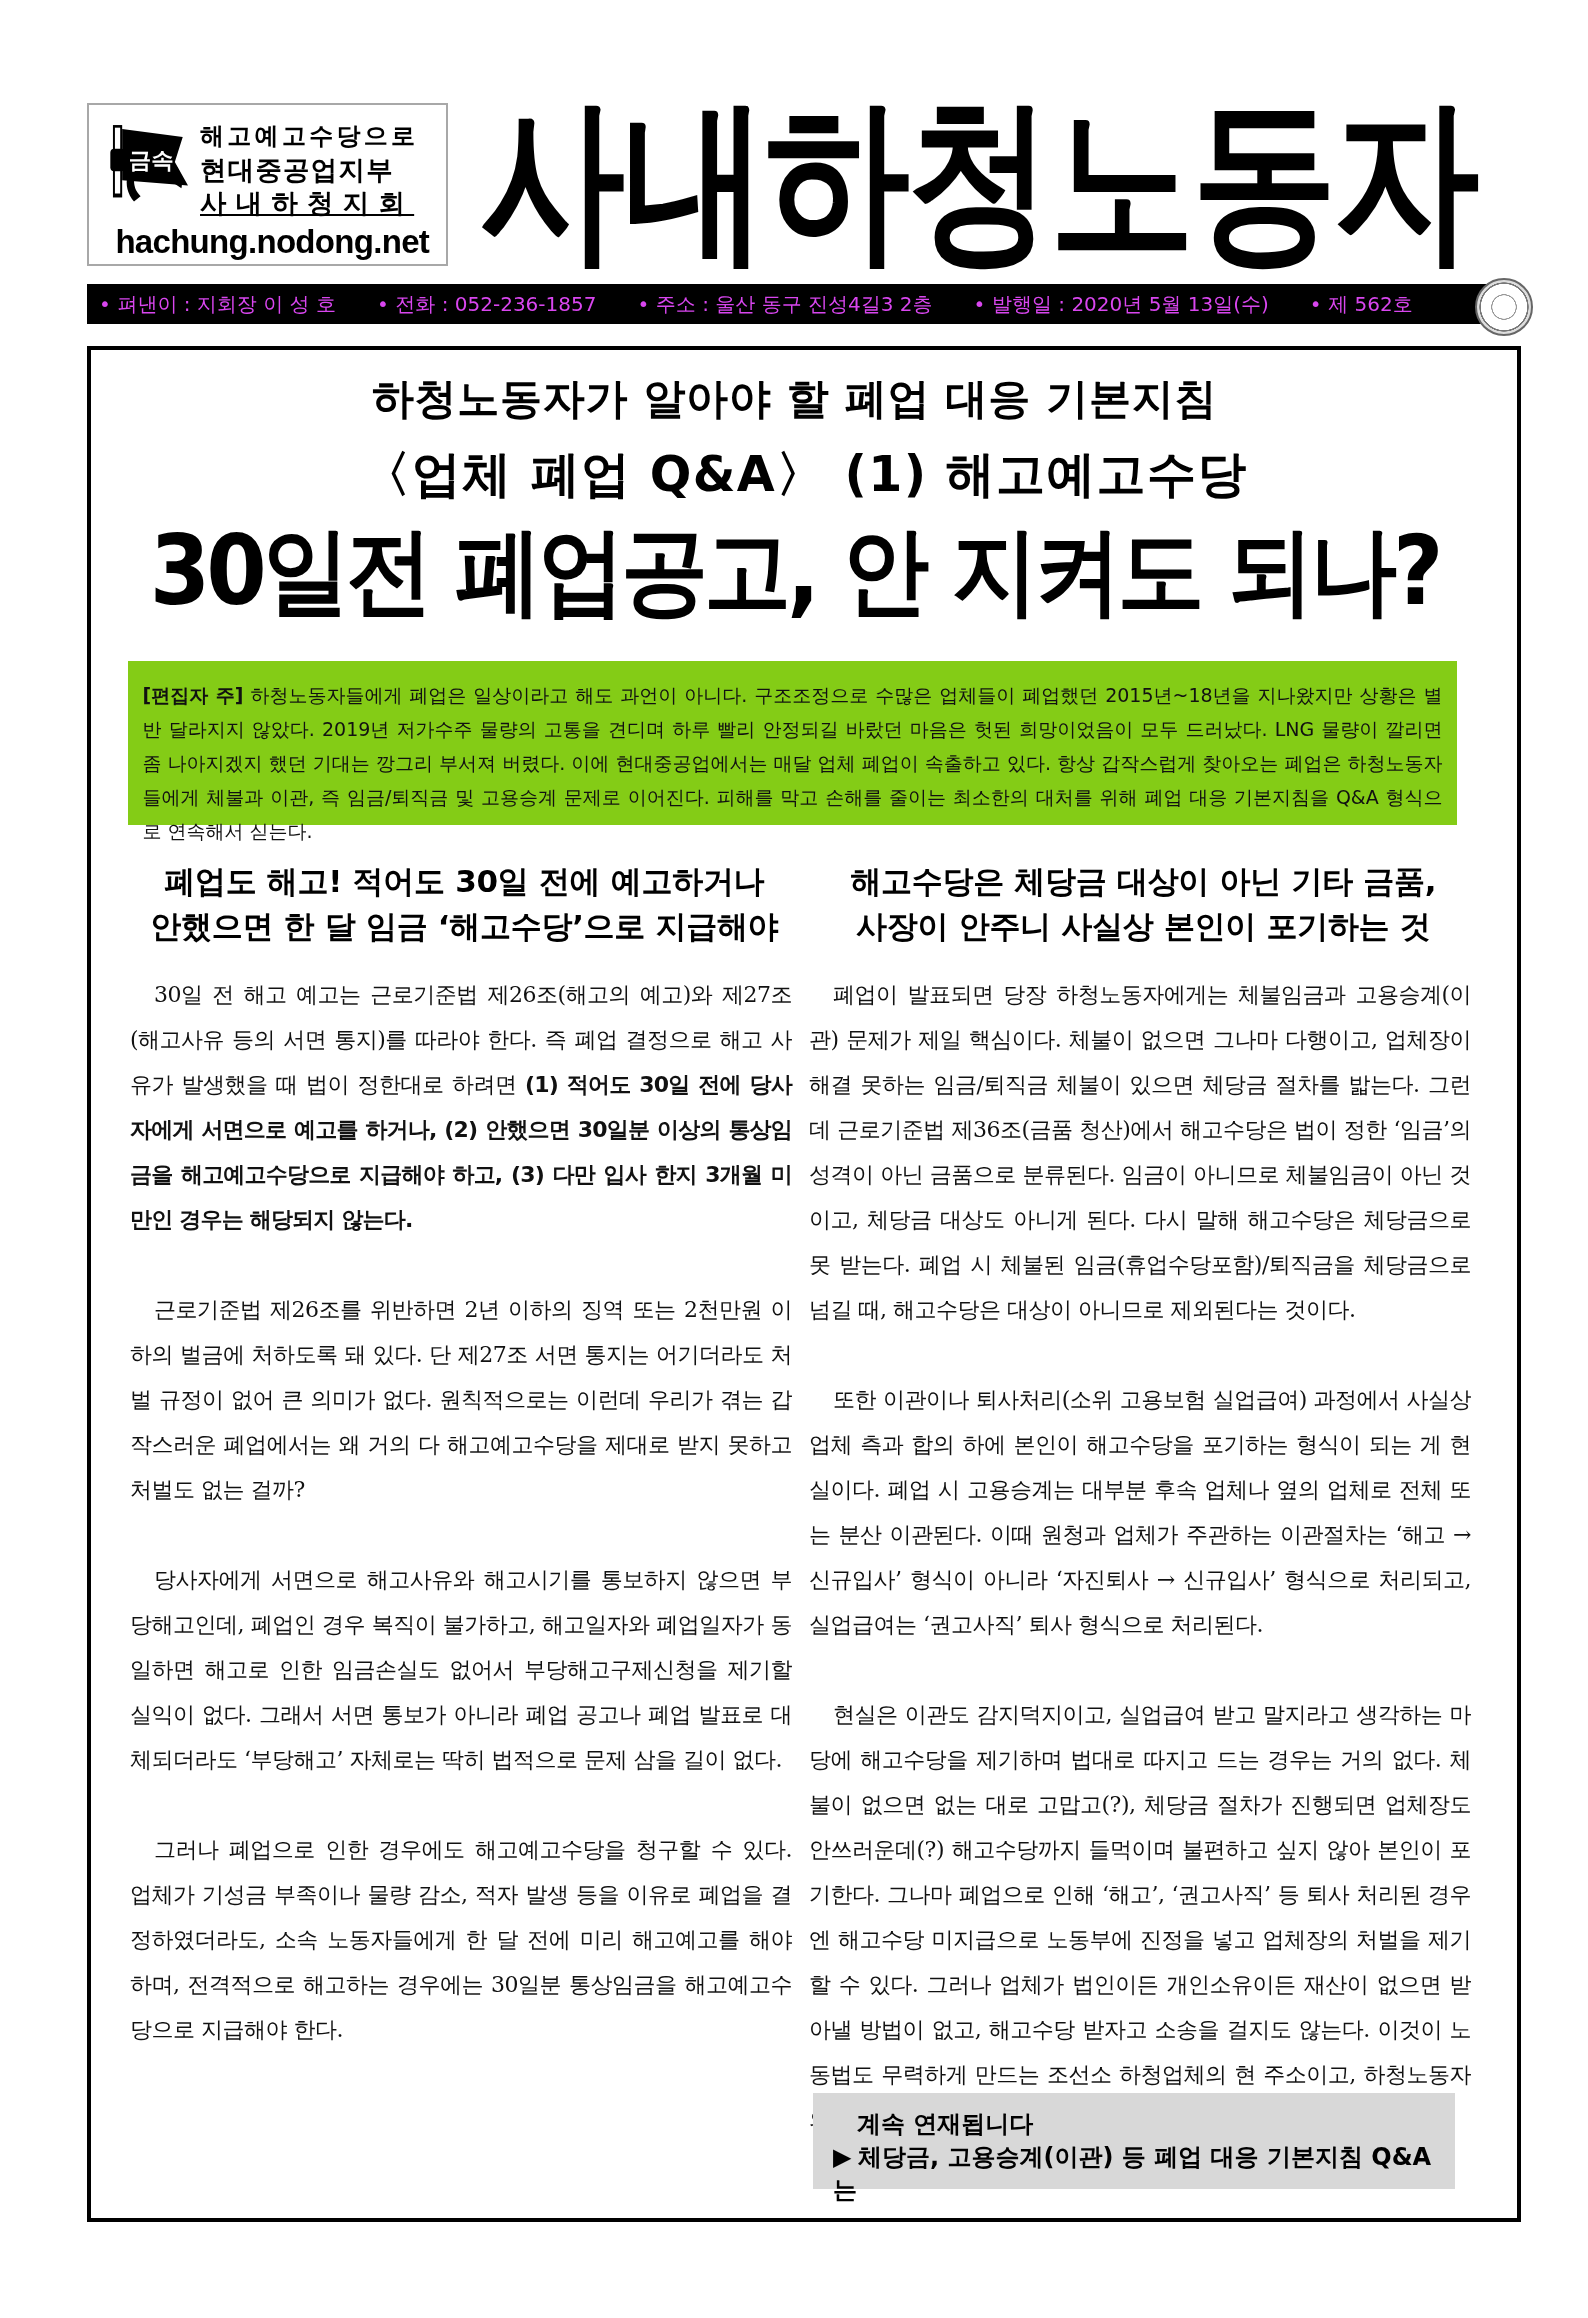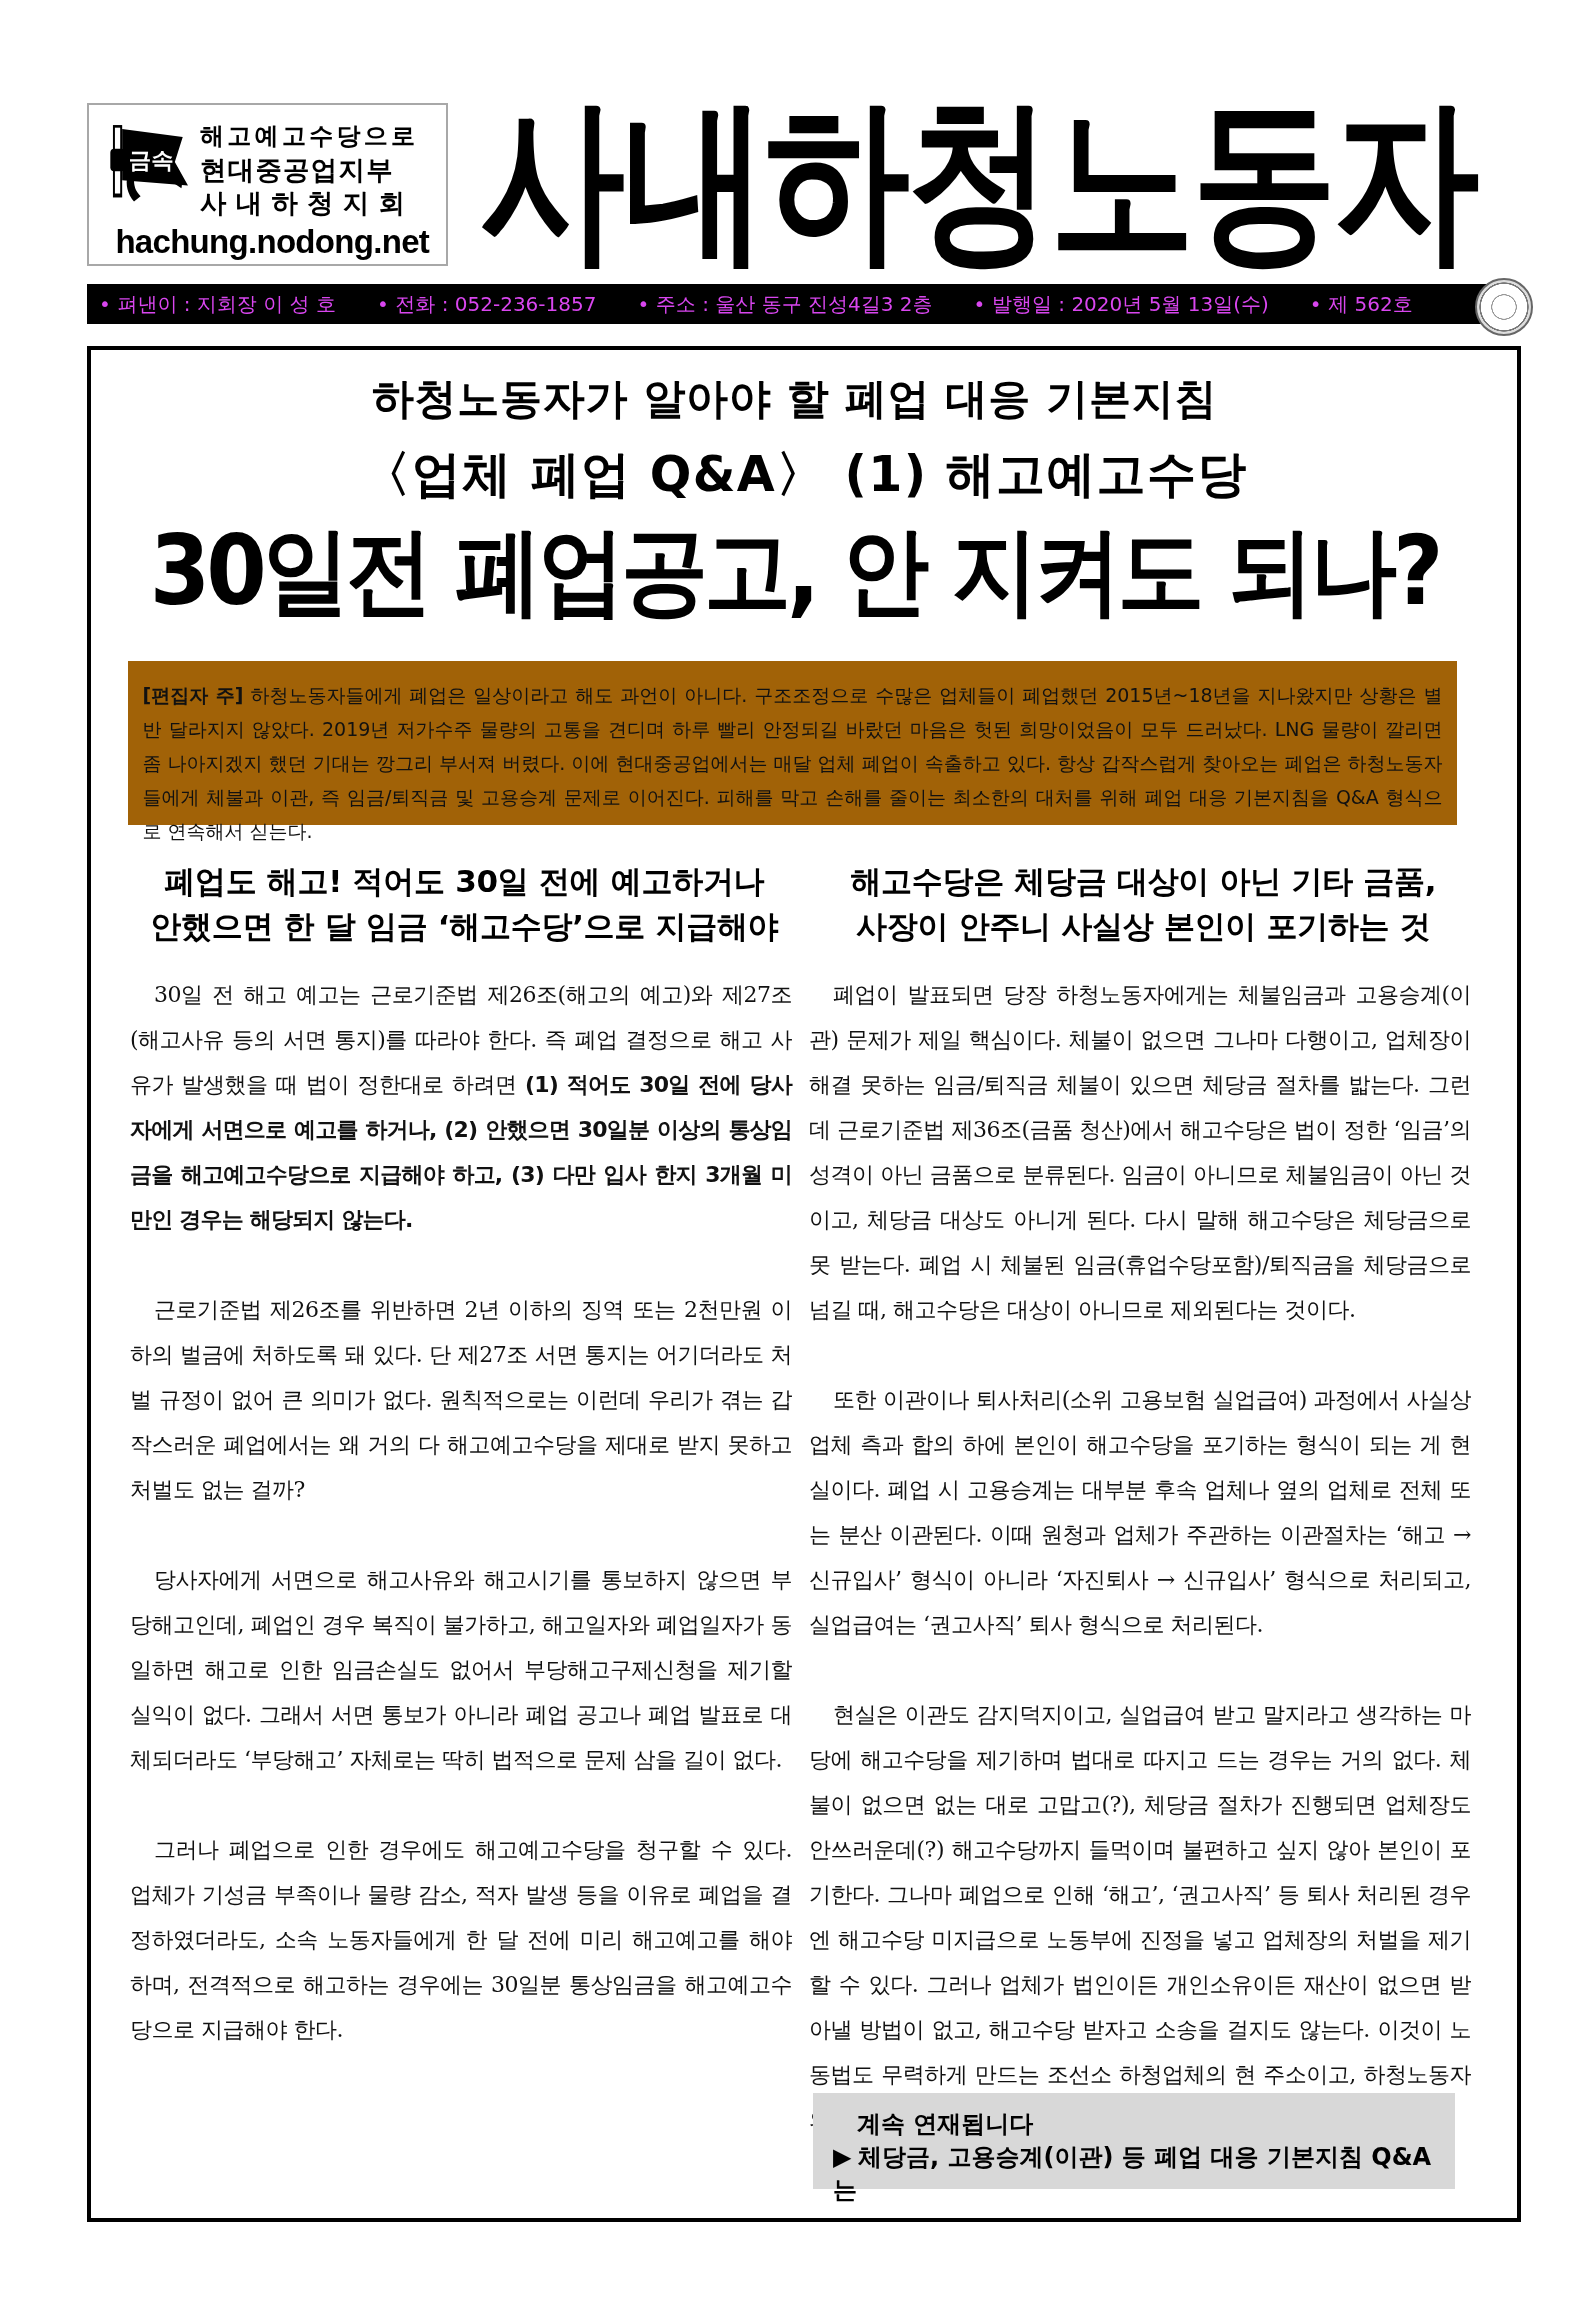--- a/index.html
+++ b/index.html
@@ -4,40 +4,40 @@
 <style>
   html, body { margin: 0; padding: 0; background: #ffffff; }
   body { width: 1589px; height: 2319px; position: relative; overflow: hidden; font-family: "DejaVu Sans", "Liberation Sans", sans-serif; color: #000; }
 
   
   .logo-box { position: absolute; left: 87px; top: 103px; width: 361px; height: 163px; border: 2.6px solid #a8a8a8; background: #fff; box-sizing: border-box; }
   .logo-emblem { position: absolute; left: 20px; top: 17px; width: 79px; height: 93px; }
   .logo-lines { position: absolute; left: 111px; top: 14.5px; width: 238px; }
   .logo-line { font-weight: bold; font-size: 26.4px; line-height: 33px; letter-spacing: 1.3px; white-space: nowrap; }
   .logo-line.l1 { letter-spacing: 3.3px; font-size: 24px; }
-  .logo-line.l3 { letter-spacing: 9.3px; }
+  .logo-line.l3 { letter-spacing: 9.3px; text-decoration: underline; }
   .logo-url { position: absolute; left: 26.4px; top: 118px; font-family: "Liberation Sans", sans-serif; font-weight: bold; font-size: 33px; letter-spacing: -0.7px; white-space: nowrap; }
 
   .masthead-title { position: absolute; left: 463px; top: 99px; width: 1031px; height: 165px; display: flex; align-items: center; justify-content: center; font-weight: bold; font-size: 145px; letter-spacing: -2.6px; transform: scaleY(1.22); transform-origin: center; white-space: nowrap; }
 
   
   .info-bar { position: absolute; left: 87px; top: 284px; width: 1421px; height: 40px; background: #000; color: #d946ef; display: flex; align-items: center; padding: 0 12px; box-sizing: border-box; font-size: 20px; white-space: nowrap; }
   .info-item { margin-right: 41px; }
   .info-item::before { content: "•"; margin-right: 6.6px; }
   .info-item:last-child { margin-right: 0; }
   .seal { position: absolute; left: 1475px; top: 278px; width: 54px; height: 54px; border-radius: 50%; border: 2px solid #666; background: radial-gradient(circle, #fff 0 30%, #999 31% 33%, #fff 34% 60%, #777 61% 64%, #ddd 65% 100%); }
 
   
   .frame { position: absolute; left: 87px; top: 346px; width: 1434px; height: 1876px; border: 4px solid #000; box-sizing: border-box; }
 
   .kicker { position: absolute; left: 0; right: 0; top: 371px; text-align: center; font-weight: bold; font-size: 42px; letter-spacing: 0.7px; }
   .subtitle { position: absolute; left: 0; right: 8px; top: 442px; text-align: center; font-weight: bold; font-size: 49px; letter-spacing: 1.3px; padding-left: 28px; }
   .headline { position: absolute; left: 0; right: 0; top: 513px; text-align: center; font-weight: bold; font-size: 87px; letter-spacing: -4px; transform: scaleY(1.1); white-space: nowrap; }
 
-  .editor-note { position: absolute; left: 128px; top: 661px; width: 1329px; height: 164px; background: #a16207; padding: 17px 14.5px 0 14.5px; box-sizing: border-box; font-size: 19px; line-height: 34px; text-align: justify; color: #111; }
+  .editor-note { position: absolute; left: 128px; top: 661px; width: 1329px; height: 164px; background: #84cc16; padding: 17px 14.5px 0 14.5px; box-sizing: border-box; font-size: 19px; line-height: 34px; text-align: justify; color: #111; }
   .editor-note .tag { font-weight: bold; }
 
   .col { position: absolute; top: 859px; width: 662px; }
   .col.left { left: 130px; }
   .col.right { left: 809px; }
 
   .col-head { font-weight: bold; font-size: 31px; line-height: 45px; margin: 0 0 22.5px 6.6px; letter-spacing: -0.3px; white-space: nowrap; text-align: center; }
   .para { font-family: "DejaVu Serif", "Liberation Serif", serif; font-size: 22px; line-height: 45px; text-align: justify; text-indent: 24px; margin: 0 0 45px 0; letter-spacing: -0.5px; color: #111; }
   .para .emph { font-family: "DejaVu Sans", sans-serif; font-weight: bold; letter-spacing: -0.8px; }
 

